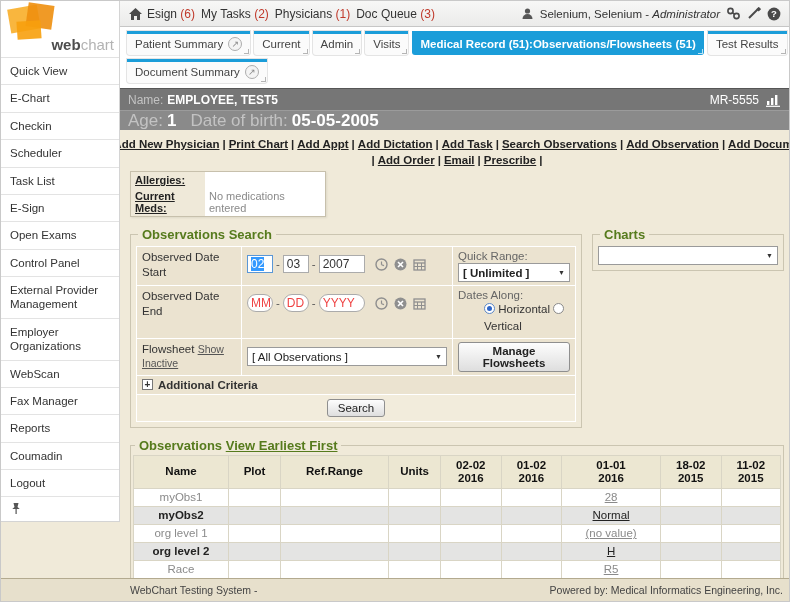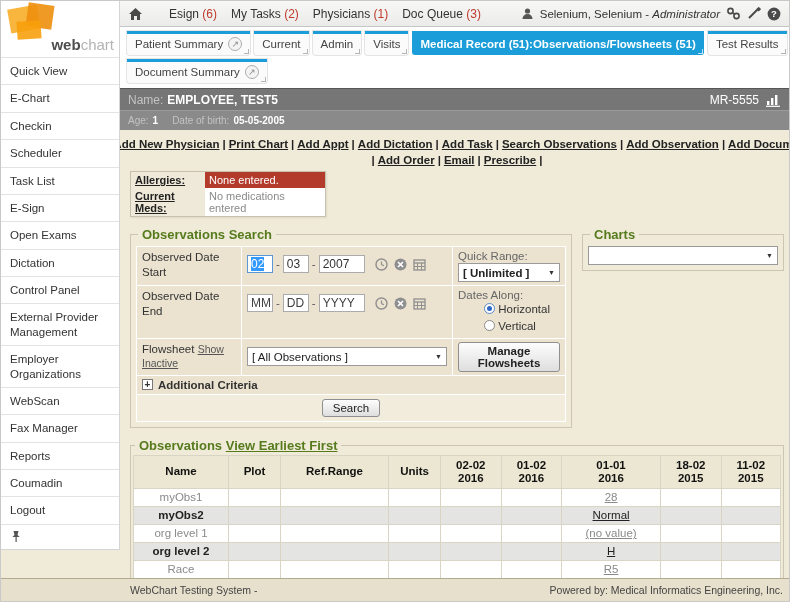--- a/index.html
+++ b/index.html
@@ -19,41 +19,41 @@
   .logo-web { font-weight:bold; color:#4d4d4d; }
   .logo-chart { color:#b3b3b3; }
   .side-nav { list-style:none; }
   .side-nav li { padding:6px 6px 6px 9px; border-bottom:1px solid #e3e3e3; font-size:11.5px; color:#333; cursor:pointer; line-height:1.25; }
   .pin-item { padding:5px 9px 6px; }
 
   
   .main { flex:1; display:flex; flex-direction:column; min-width:0; }
 
   .topbar { height:26px; background:linear-gradient(#f7f7f6,#ebebea); border-bottom:1px solid #c6c6c6; display:flex; align-items:center; padding:0 8px; font-size:12px; color:#333; }
-  .topbar-nav { display:flex; align-items:center; gap:14px; margin-left:26px; }
+  .topbar-nav { display:flex; align-items:center; gap:6px; margin-left:4px; }
   .nav-item { cursor:pointer; white-space:nowrap; }
   .nav-count { color:#c0392b; }
   .topbar-right { margin-left:auto; display:flex; align-items:center; gap:6px; }
   .user-name { font-size:11.5px; color:#333; }
   .user-role { font-style:italic; }
   .tb-icon { display:inline-flex; align-items:center; }
 
   
   .tabs { background:#fff; padding:4px 16px 5px 7px; }
   .tabs-row { display:flex; gap:4px; flex-wrap:nowrap; }
   .tabs-row + .tabs-row { margin-top:4px; }
   .tab { position:relative; border-top:3px solid #1b9dd9; background:#fbfbfb; box-shadow:0 0 0 1px #e4e4e4; border-radius:0 0 3px 3px; padding:3px 8px 4px; font-size:11.5px; color:#444; display:flex; align-items:center; gap:5px; cursor:pointer; white-space:nowrap; }
   .tab::after { content:""; position:absolute; right:1px; bottom:1px; width:4px; height:4px; border-right:1px solid #b5b5b5; border-bottom:1px solid #b5b5b5; }
   .tab.active { background:#1b9dd9; color:#fff; font-weight:bold; border-top-color:#1b9dd9; box-shadow:none; }
   .tab.active::after { border-color:rgba(255,255,255,.7); }
   .popout { width:14px; height:14px; border:1px solid #adadad; border-radius:50%; color:#8a8a8a; font-size:9px; line-height:12px; text-align:center; background:#f4f4f4; flex:0 0 auto; }
 
   
   .pbar1 { height:22px; background:#767676; border-top:1px solid #565656; display:flex; align-items:center; padding:0 8px; font-size:12px; }
-  .pbar2 { height:20px; background:#8a8a8a; border-top:1px solid #9b9b9b; display:flex; align-items:center; padding:0 8px; font-size:10px; }
+  .pbar2 { height:20px; background:#8a8a8a; border-top:1px solid #9b9b9b; display:flex; align-items:center; padding:0 8px; font-size:17px; }
   .pl { color:#c3c3c3; margin-right:4px; }
   .pv { color:#fff; font-weight:bold; }
   .pbar-right { margin-left:auto; display:flex; align-items:flex-end; gap:6px; }
   .age-group { margin-right:14px; }
 
   
   .content { flex:1; padding:6px 5px 0 10px; overflow:hidden; }
   .actions-row { display:flex; justify-content:center; font-size:11.5px; font-weight:bold; color:#222; line-height:1.4; }
   .action-link { color:#222; text-decoration:underline; cursor:pointer; white-space:nowrap; }
   .sep { margin:0 3px; font-weight:bold; }
@@ -76,21 +76,21 @@
   .sg > div { background:#ebe3d0; padding:3px 5px; font-size:11.5px; color:#333; }
   .cell-label { line-height:1.3; }
   .cell-span3 { grid-column:1 / span 3; font-weight:bold; font-size:12px; display:flex; align-items:center; gap:5px; }
   .cell-btnrow { grid-column:1 / span 3; background:#f2ecdc !important; text-align:center; padding:4px !important; }
   .date-inputs { display:flex; align-items:center; gap:2px; padding-top:5px; }
   .dinp { background:#fff; border:1px solid #ababab; height:18px; display:inline-flex; align-items:center; padding:0 3px; font-size:12px; color:#333; }
   .dinp.mm,.dinp.dd { width:26px; }
   .dinp.yy { width:46px; }
   .dinp.focused { border-color:#5a97d6; }
   .dinp .seltext { background:#3399ff; color:#fff; }
-  .dinp.ph { color:#404040; }
+  .dinp.ph { color:#ef4444;border-radius:9px; }
   .dash { color:#555; margin:0 1px; }
   .mini-icons { display:flex; gap:6px; margin-left:8px; align-items:center; }
   .qr-label,.da-label { color:#666; font-size:11.5px; }
   .sel-box { background:#fff; border:1px solid #9a9a9a; height:19px; display:flex; align-items:center; justify-content:space-between; padding:0 4px; font-size:11.5px; color:#222; cursor:pointer; }
   .sel-bold { font-weight:bold; }
   .sel-arrow { font-size:7px; color:#333; margin-left:4px; }
   .radio { width:11px; height:11px; border:1px solid #8a8a8a; border-radius:50%; background:#fff; display:inline-block; vertical-align:-1px; }
   .radio.sel { border-color:#5b87c5; }
   .radio.sel::after { content:""; display:block; width:5px; height:5px; border-radius:50%; background:#2e66c9; margin:2px; }
   .radio-wrap { line-height:1.45;margin-left:26px; }
@@ -132,21 +132,20 @@
           <div class="logo-text"><span class="logo-web">web</span><span class="logo-chart">chart</span></div>
         </div>
         <ul class="side-nav">
             <li>Quick View</li>
             <li>E-Chart</li>
             <li>Checkin</li>
             <li>Scheduler</li>
             <li>Task List</li>
             <li>E-Sign</li>
             <li>Open Exams</li>
-            <li>Dictation</li>
             <li>Control Panel</li>
             <li>External Provider Management</li>
             <li>Employer Organizations</li>
             <li>WebScan</li>
             <li>Fax Manager</li>
             <li>Reports</li>
             <li>Coumadin</li>
             <li>Logout</li>
           </ul>
         <div class="side-nav">
@@ -260,21 +259,20 @@
           <span><span class="sep">|</span><a class="action-link">Add New Physician</a><span class="sep">|</span><a class="action-link">Print Chart</a><span class="sep">|</span><a class="action-link">Add Appt</a><span class="sep">|</span><a class="action-link">Add Dictation</a><span class="sep">|</span><a class="action-link">Add Task</a></span>
           <span><span class="sep">|</span><a class="action-link">Search Observations</a><span class="sep">|</span><a class="action-link">Add Observation</a><span class="sep">|</span><a class="action-link">Add Document</a></span>
         </div>
         <div class="actions-row">
           <span><span class="sep">|</span><a class="action-link">Add Order</a><span class="sep">|</span><a class="action-link">Email</a><span class="sep">|</span><a class="action-link">Prescribe</a><span class="sep">|</span></span>
         </div>
 
         <div class="summary-box">
           <div class="sum-row">
             <span class="sum-label">Allergies:</span>
-            <span class="sum-val val-allergy">None entered.</span>
           </div>
           <div class="sum-row">
             <span class="sum-label">Current Meds:</span>
             <span class="sum-val val-meds">No medications entered</span>
           </div>
         </div>
 
         <div class="panels">
 
           <fieldset class="fs-search">
@@ -306,21 +304,21 @@
                         <line x1="1" y1="5" x2="12" y2="5" stroke="#8f8f8f" stroke-width="1.3"></line>
                         <line x1="4.5" y1="5" x2="4.5" y2="12" stroke="#8f8f8f" stroke-width="1"></line>
                         <line x1="8.5" y1="5" x2="8.5" y2="12" stroke="#8f8f8f" stroke-width="1"></line>
                         <line x1="1" y1="8.5" x2="12" y2="8.5" stroke="#8f8f8f" stroke-width="1"></line>
                       </svg>
                   </span>
                 </div>
               </div>
               <div>
                 <div class="qr-label">Quick Range:</div>
-                <div class="sel-box" style="width:102px;margin-top:1px;">
+                <div class="sel-box" style="width:112px;margin-top:1px;">
                     <span class="sel-bold">[ Unlimited ]</span>
                     <span class="sel-arrow">▼</span>
                   </div>
               </div>
 
               <div class="cell-label">Observed Date End</div>
               <div>
                 <div class="date-inputs">
                   <span class="dinp mm ph">MM</span>
                     <span class="dash">-</span>

